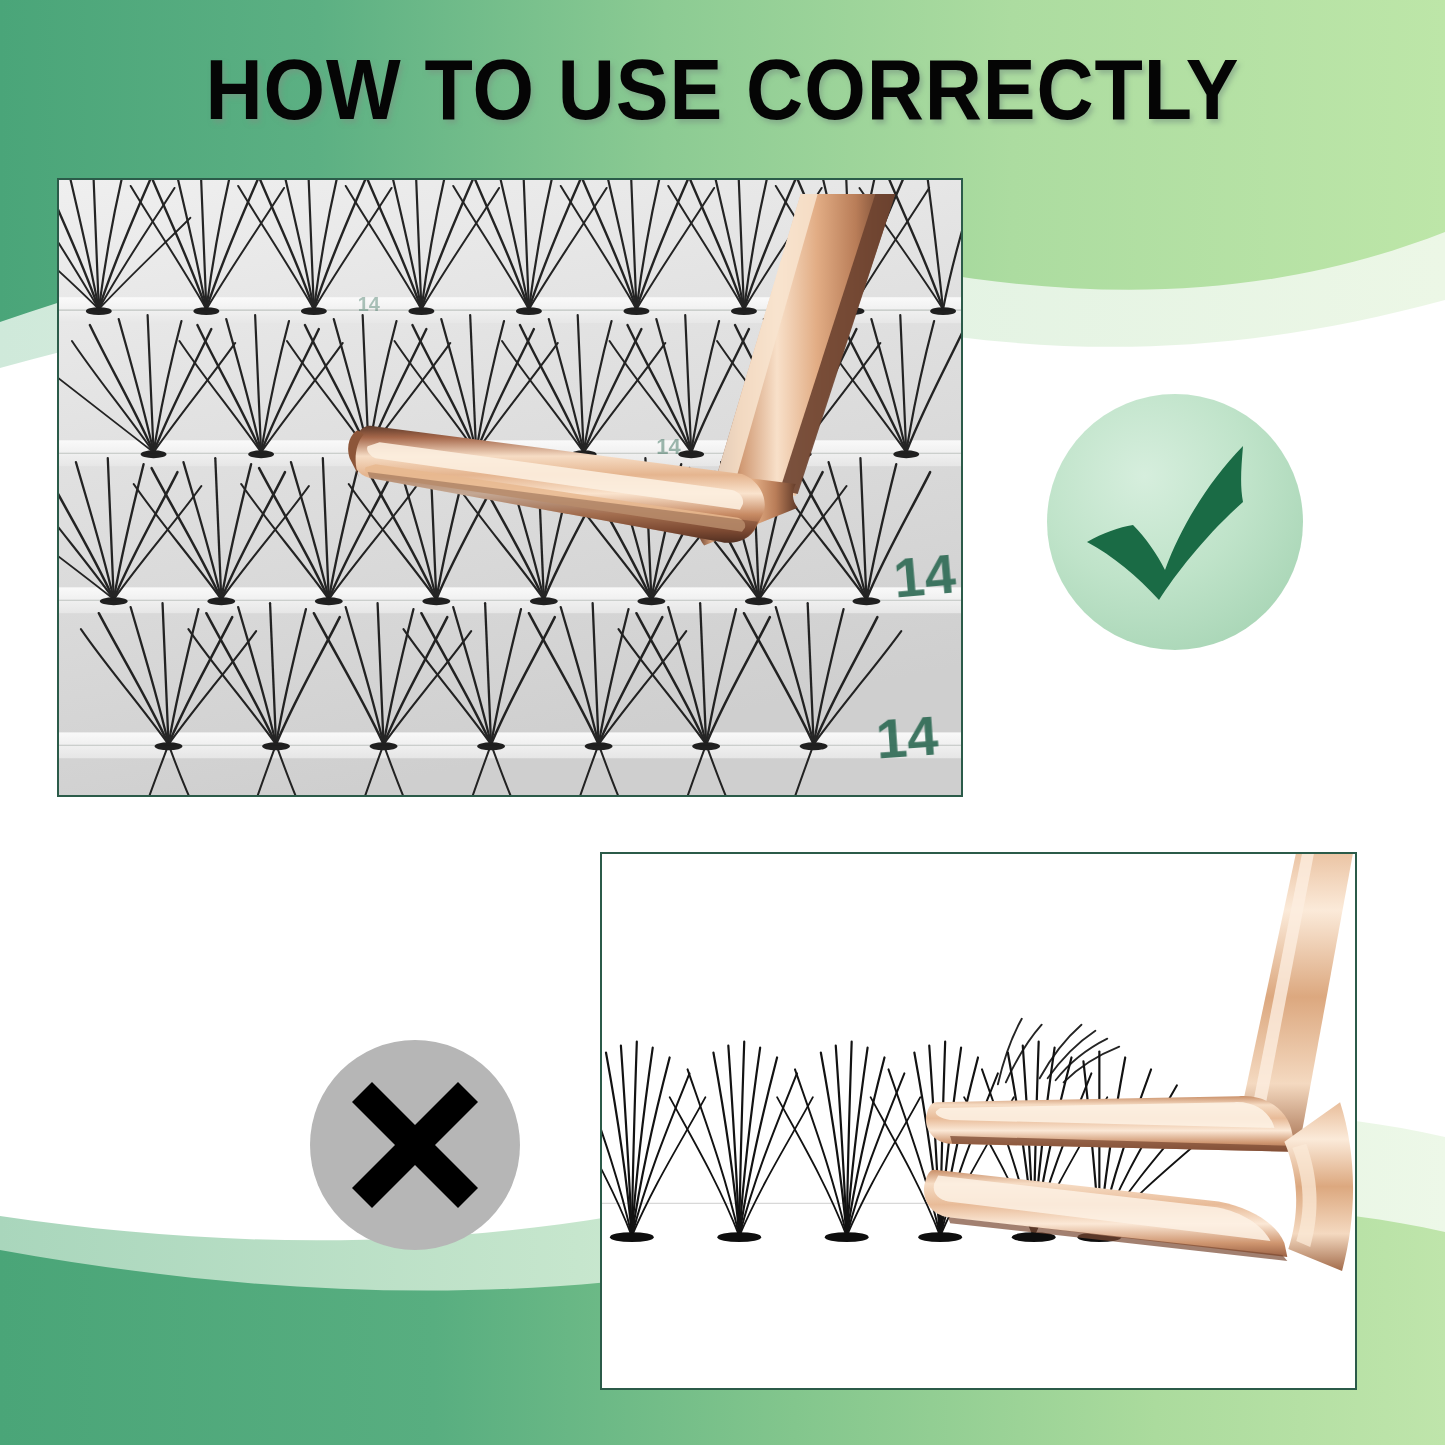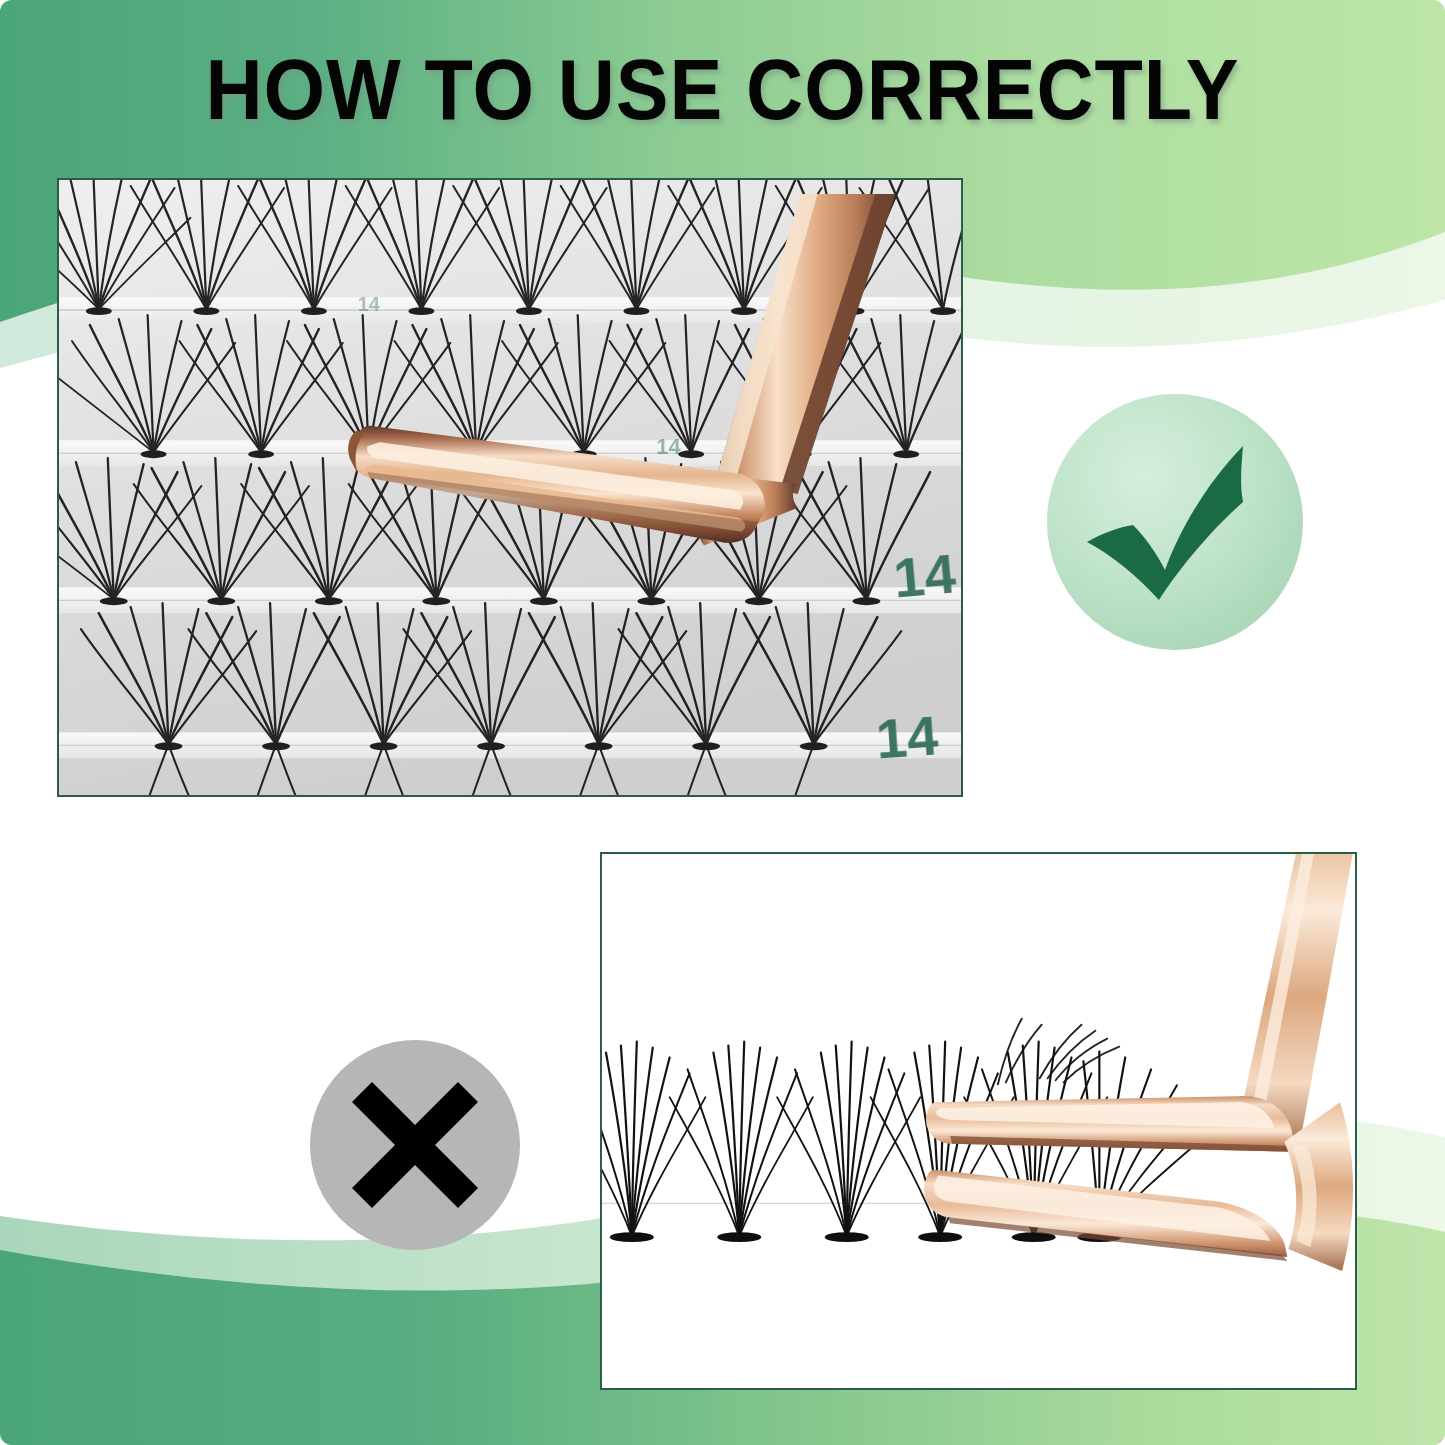--- a/index.html
+++ b/index.html
@@ -2,21 +2,21 @@
 <html><head>
 <meta charset="utf-8">
 <style>
   html,body{margin:0;padding:0;}
   body{
     width:1445px;height:1445px;
     background:#ffffff;
     font-family:"Liberation Sans", sans-serif;
     overflow:hidden;
   }
-  #canvas{position:relative;width:1445px;height:1445px;overflow:hidden;background:#fff;border-radius:12px;}
+  #canvas{position:relative;width:1445px;height:1445px;overflow:hidden;background:#fff;}
 
   
   #bg-waves{position:absolute;left:0;top:0;width:1445px;height:1445px;}
 
   
   #title{
     position:absolute;left:0;top:46px;width:1445px;
     text-align:center;
     font-family:"Liberation Sans", sans-serif;
     font-weight:bold;

